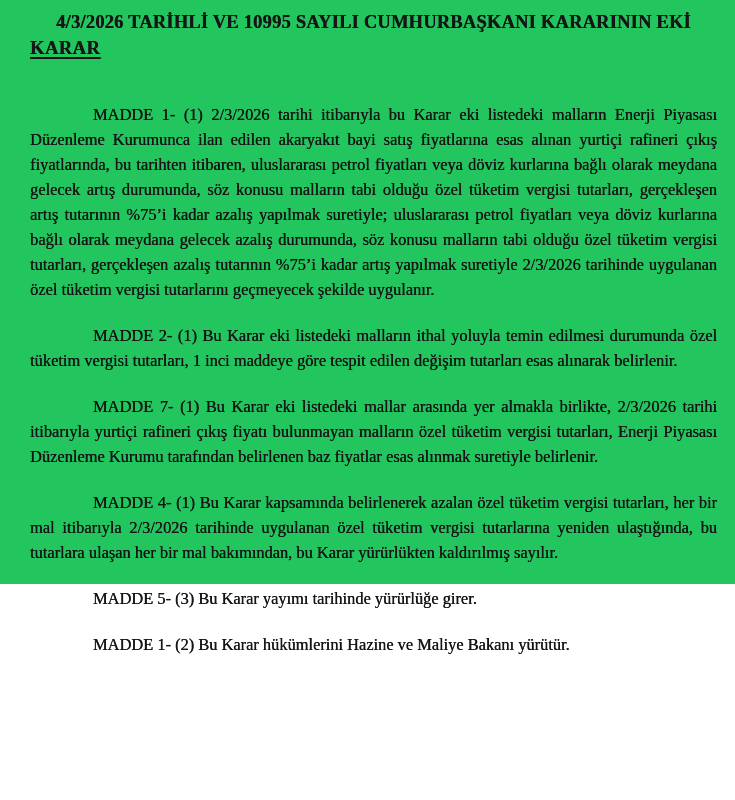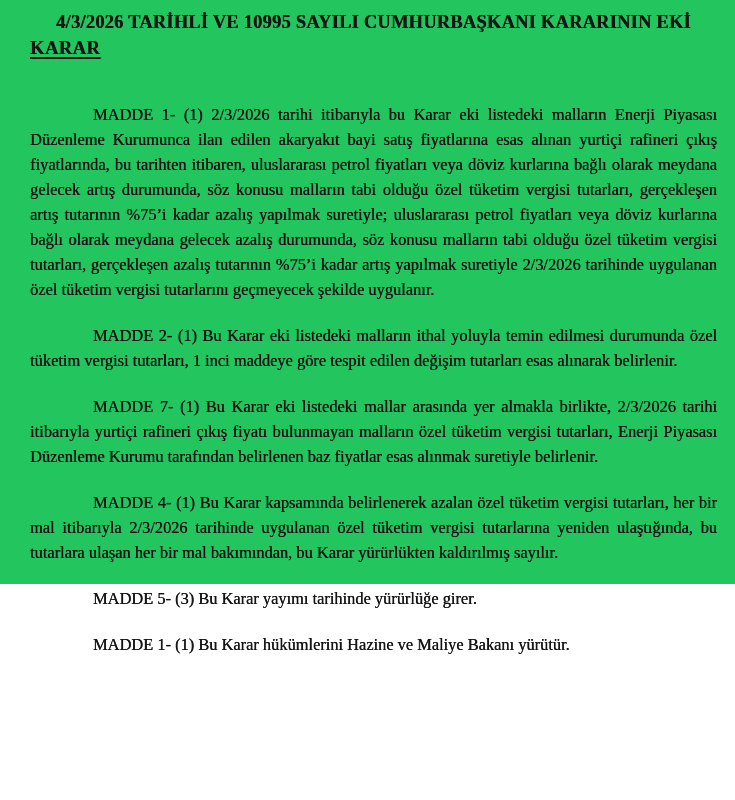--- a/index.html
+++ b/index.html
@@ -76,16 +76,16 @@
 
     <p class="article"><span class="madde-label">MADDE 2-</span> <span>(1) Bu Karar eki listedeki malların ithal yoluyla temin edilmesi durumunda özel tüketim vergisi tutarları, 1 inci maddeye göre tespit edilen değişim tutarları esas alınarak belirlenir.</span></p>
 
     <p class="article"><span class="madde-label">MADDE 7-</span> <span>(1) Bu Karar eki listedeki mallar arasında yer almakla birlikte, 2/3/2026 tarihi itibarıyla yurtiçi rafineri çıkış fiyatı bulunmayan malların özel tüketim vergisi tutarları, Enerji Piyasası Düzenleme Kurumu tarafından belirlenen baz fiyatlar esas alınmak suretiyle belirlenir.</span></p>
 
     <p class="article"><span class="madde-label">MADDE 4-</span> <span>(1) Bu Karar kapsamında belirlenerek azalan özel tüketim vergisi tutarları, her bir mal itibarıyla 2/3/2026 tarihinde uygulanan özel tüketim vergisi tutarlarına yeniden ulaştığında, bu tutarlara ulaşan her bir mal bakımından, bu Karar yürürlükten kaldırılmış sayılır.</span></p>
 
 
     <p class="article"><span class="madde-label">MADDE 5-</span> <span>(3) Bu Karar yayımı tarihinde yürürlüğe girer.</span></p>
 
-    <p class="article"><span class="madde-label">MADDE 1-</span> <span>(1) Bu Karar hükümlerini Hazine ve Maliye Bakanı yürütür.</span></p>
+    <p class="article"><span class="madde-label">MADDE 1-</span> <span>(2) Bu Karar hükümlerini Hazine ve Maliye Bakanı yürütür.</span></p>
 
   </div>
 </div>
 
 </body></html>

